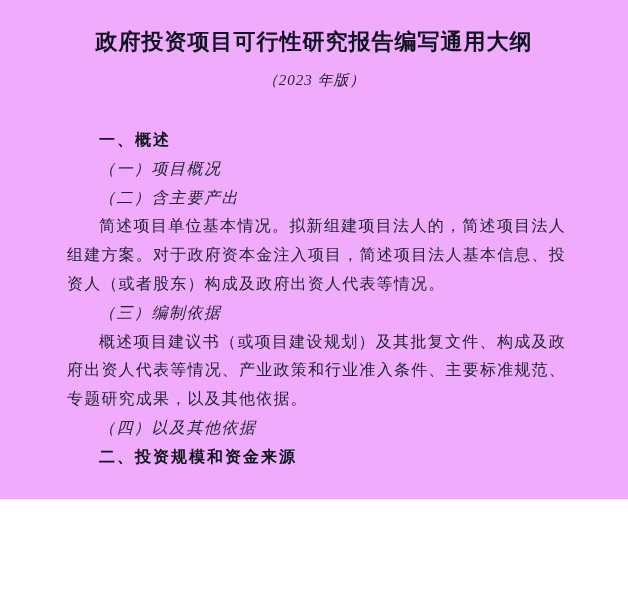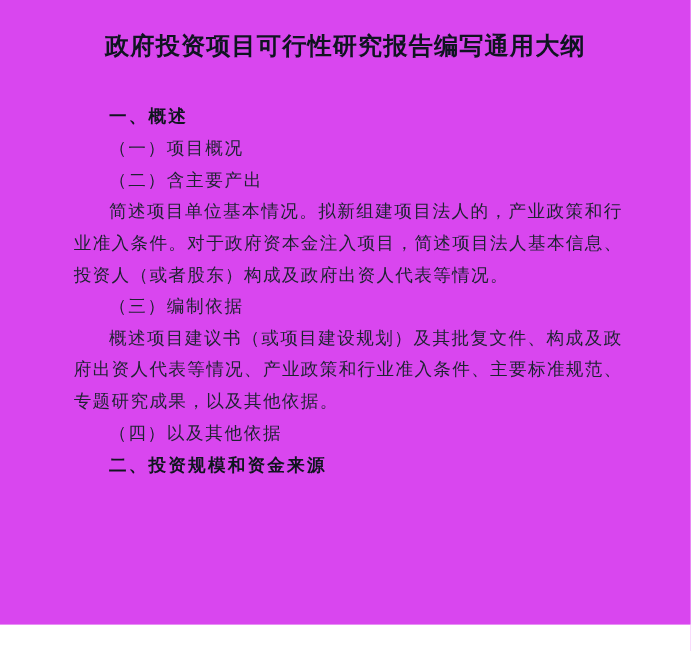--- a/index.html
+++ b/index.html
@@ -3,22 +3,22 @@
 <meta charset="utf-8">
 <style>
   html, body {
     margin: 0;
     padding: 0;
     background: #ffffff;
   }
   .page {
     position: relative;
     width: 628px;
-    height: 568px;
-    background: #d946ef;
+    height: 499px;
+    background: #f0abfc;
     overflow: hidden;
     font-family: "Liberation Serif", "DejaVu Serif", serif;
     color: #1d2330;
   }
   .doc-title {
     margin: 27px 40px 0 40px;
     text-align: center;
     font-size: 22px;
     line-height: 30px;
     font-weight: bold;
@@ -47,35 +47,37 @@
     padding: 0;
     text-indent: 2em;
   }
   .sec-h1 {
     font-family: Liberation Serif, serif;
     font-weight: bold;
     letter-spacing: 2px;
     color: #10151f;
   }
   .sec-h2 {
+    font-style: italic;
     color: #1d2330;
     letter-spacing: 1.5px;
   }
   .sec-p {
     color: #1d2330;
   }
 </style>
 </head>
 <body>
 
 <div class="page">
   <div class="doc-title">政府投资项目可行性研究报告编写通用大纲</div>
+  <div class="doc-subtitle">（2023 年版）</div>
   <div class="doc-body" id="doc-body">
       <p class="sec-h1">一、概述</p>
       <p class="sec-h2">（一）项目概况</p>
       <p class="sec-h2">（二）含主要产出</p>
-      <p class="sec-p">简述项目单位基本情况。拟新组建项目法人的，产业政策和行业准入条件。对于政府资本金注入项目，简述项目法人基本信息、投资人（或者股东）构成及政府出资人代表等情况。</p>
+      <p class="sec-p">简述项目单位基本情况。拟新组建项目法人的，简述项目法人组建方案。对于政府资本金注入项目，简述项目法人基本信息、投资人（或者股东）构成及政府出资人代表等情况。</p>
       <p class="sec-h2">（三）编制依据</p>
       <p class="sec-p">概述项目建议书（或项目建设规划）及其批复文件、构成及政府出资人代表等情况、产业政策和行业准入条件、主要标准规范、专题研究成果，以及其他依据。</p>
       <p class="sec-h2">（四）以及其他依据</p>
       <p class="sec-h1">二、投资规模和资金来源</p>
     </div>
 </div>
 
 </body></html>

